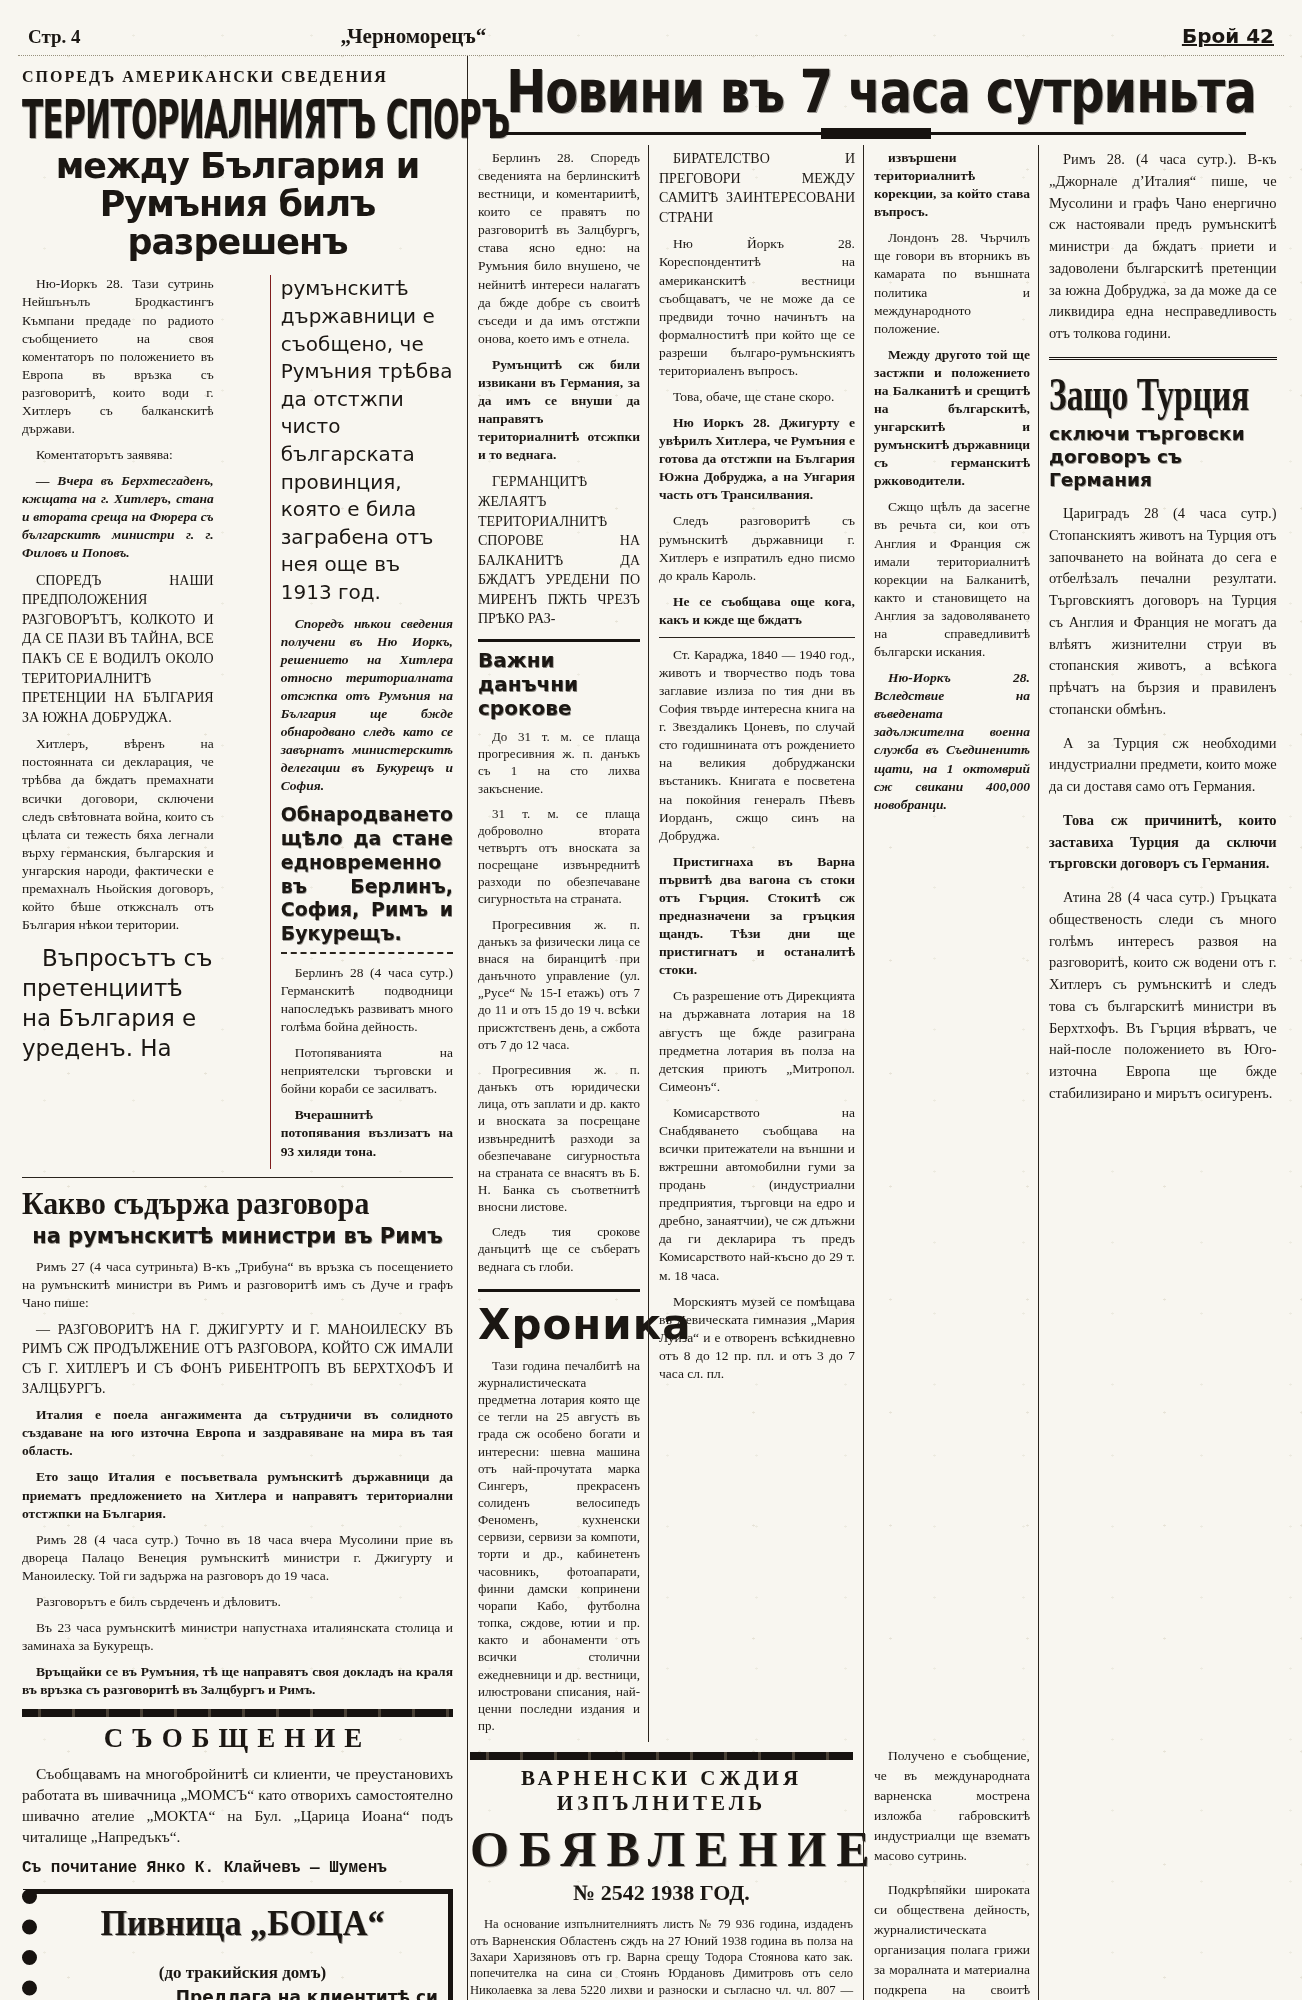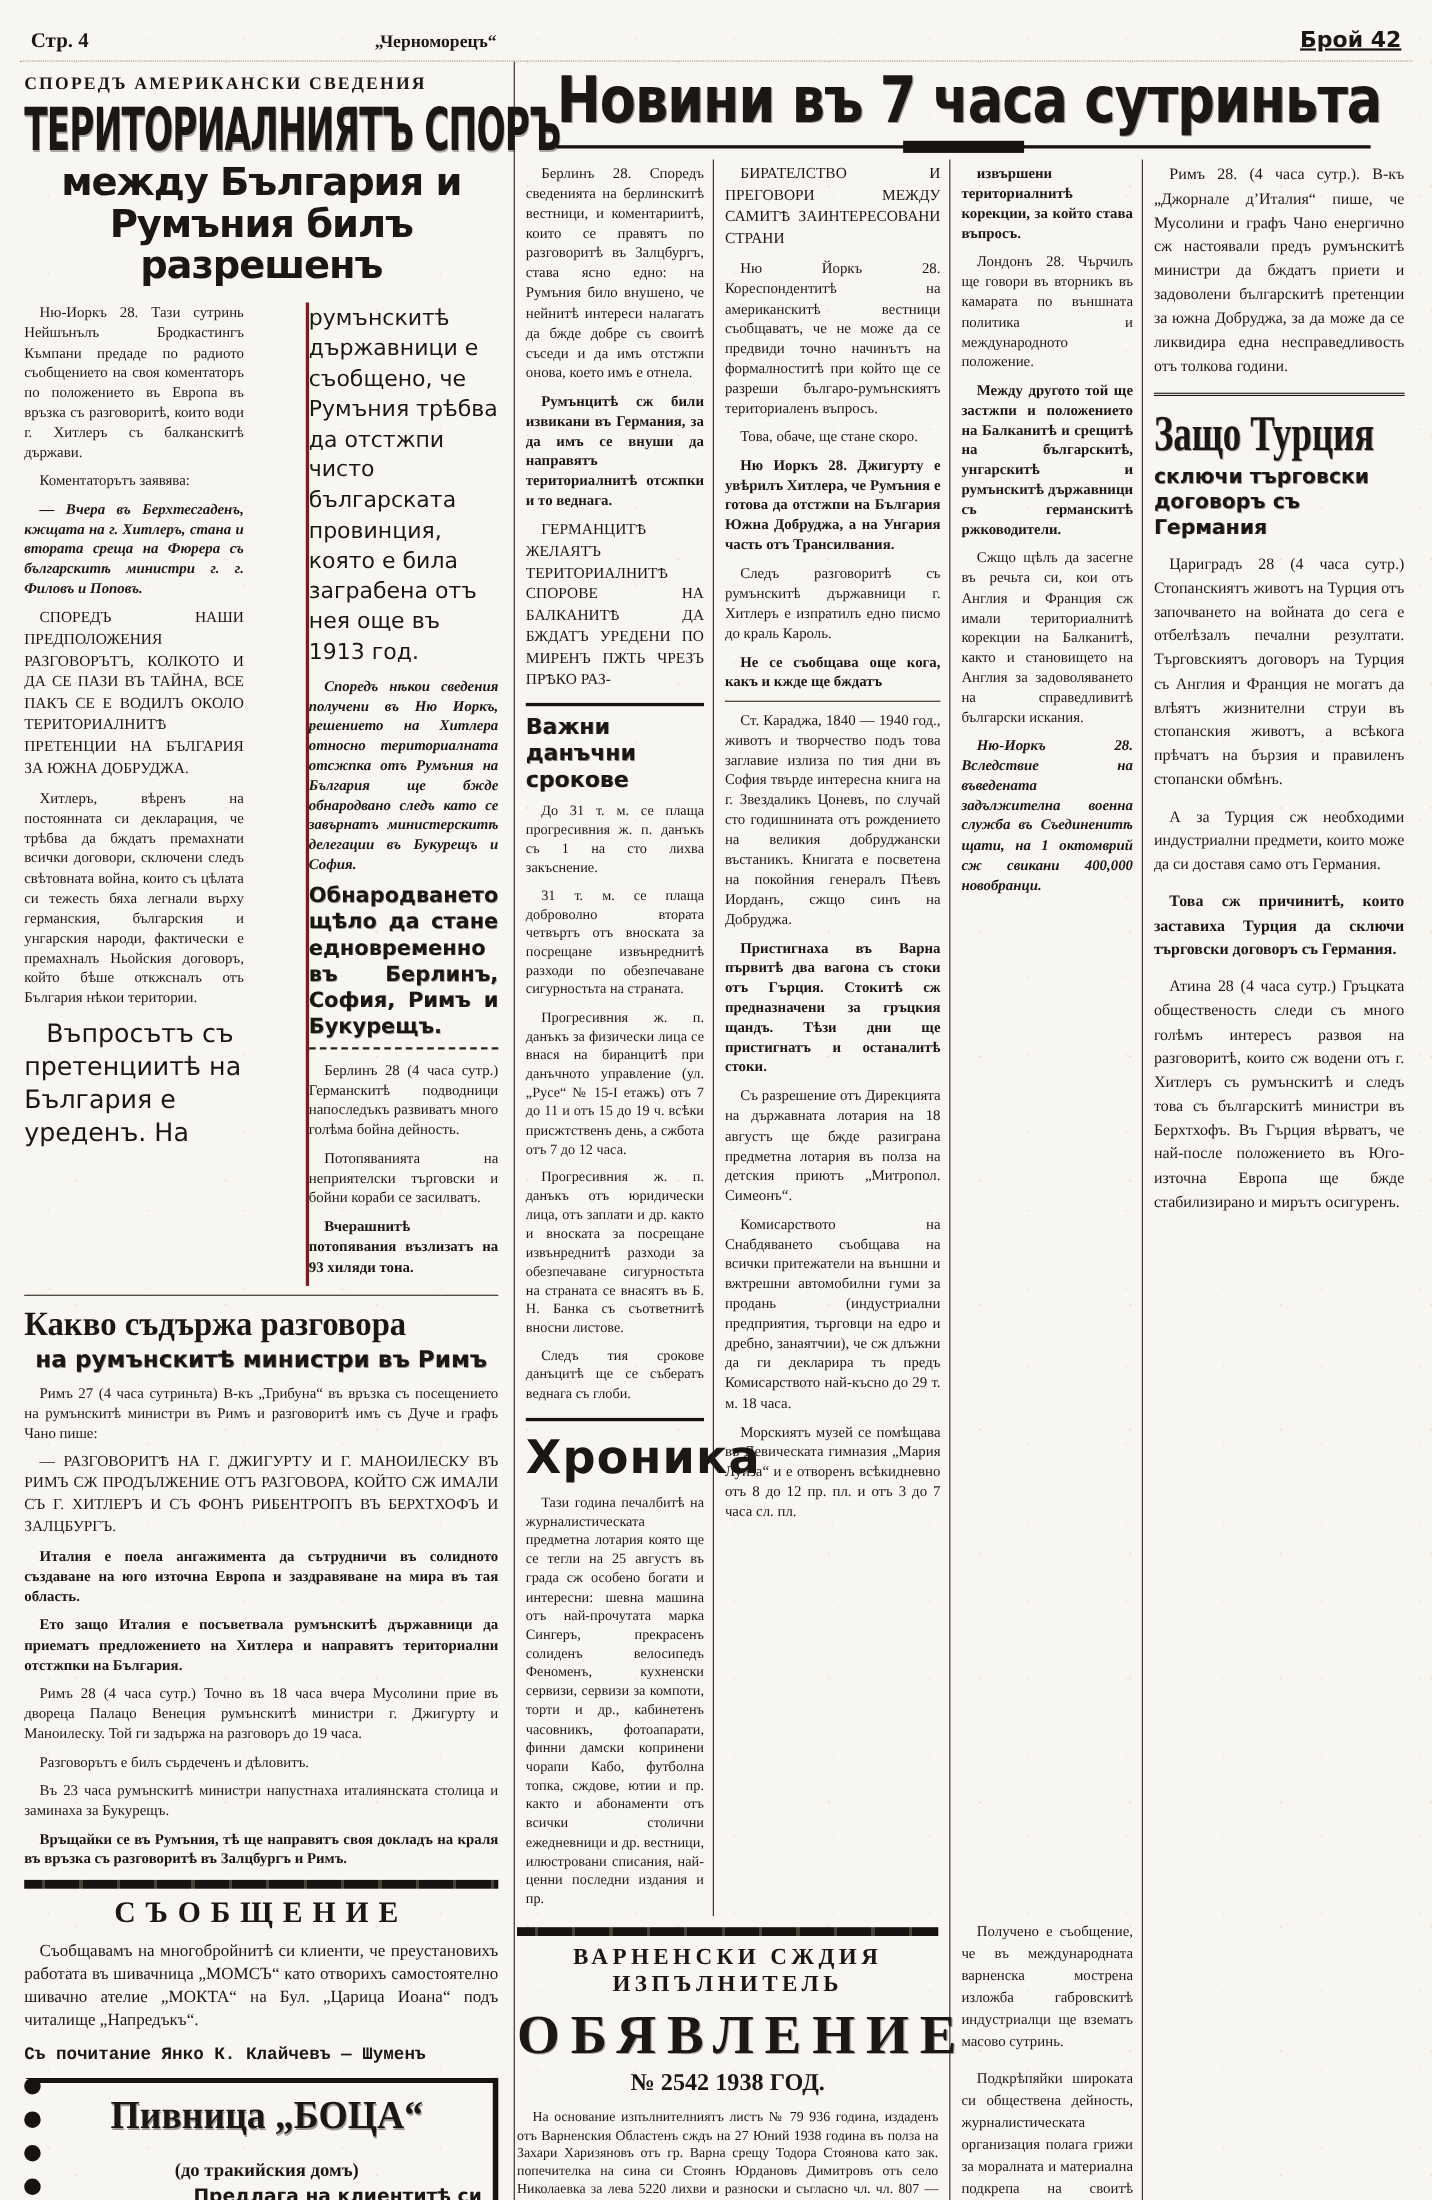--- a/index.html
+++ b/index.html
@@ -11,21 +11,21 @@
       #f8f6f0;
     background-size:137px 113px, 89px 71px;
     color:#1b1713;
     font-family:"Liberation Serif", serif;
   }
   .page{box-sizing:border-box;width:1302px;height:1664px;padding:8px 18px 0;}
   
   .pagehead{display:flex;align-items:baseline;font-weight:bold;
     padding:16px 10px 6px;border-bottom:1px dotted #99927f;}
   .pagehead .plabel{font-size:19px;}
-  .pagehead .mast{font-size:16px;margin-left:260px;text-align:right;}
+  .pagehead .mast{font-size:21px;margin-left:260px;text-align:right;}
   .pagehead .issue{margin-left:auto;font-size:20px;font-family:"DejaVu Sans",sans-serif;text-decoration:underline;}
   
   .main{display:grid;grid-template-columns:450px 1fr;}
   .leftcol{padding:6px 14px 0 4px;border-right:1px solid #2a241d;}
   .rightarea{display:grid;grid-template-columns:180px 215px 175px 1fr;
     column-gap:0;padding-left:0;align-content:start;}
   .rcell{padding:4px 8px 0 10px;}
   .bl{border-left:1px solid #2a241d;}
   
   .p{font-size:13.5px;line-height:1.34;margin:0 0 8px;text-align:justify;text-indent:14px;}
@@ -34,21 +34,21 @@
   .caps{font-size:14px;line-height:1.4;}
   
   .kicker{font-size:16px;font-weight:bold;letter-spacing:2px;margin:6px 0 2px;}
   .hl1{font-family:"DejaVu Sans",sans-serif;font-weight:bold;font-size:40px;
     white-space:nowrap;transform:scale(.78,1.35);transform-origin:left top;
     height:58px;letter-spacing:-1px;text-shadow:1px 1px 0 rgba(23,19,14,.35);}
   .hl2{font-family:"DejaVu Sans",sans-serif;font-weight:bold;font-size:35px;
     line-height:1.08;text-align:center;margin:2px 0 14px;letter-spacing:-1px;}
   .twocol{display:flex;}
   .colL{width:204px;padding-right:9px;}
-  .colR{flex:1;border-left:3px solid #7f1d1d;margin-left:47px;}
+  .colR{flex:1;border-left:1px solid #7f1d1d;padding-left:10px;margin-left:47px;}
   .closer{font-family:"DejaVu Sans",sans-serif;font-size:23px;line-height:1.3;
     text-indent:20px;text-align:left;margin-top:10px;}
   .bigtext{font-family:"DejaVu Sans",sans-serif;font-size:20px;line-height:1.38;
     text-indent:0;text-align:left;}
   .subdisplay{font-family:"DejaVu Sans",sans-serif;font-weight:bold;font-size:19px;
     line-height:1.25;margin:6px 0 10px;padding-bottom:6px;border-bottom:2px dashed #2a241d;
     text-indent:0;text-shadow:.6px .6px 0 rgba(23,19,14,.4);}
   
   .rimhead{font-family:"Liberation Serif",serif;font-weight:bold;font-size:31px;
     white-space:nowrap;transform:scaleX(.96);transform-origin:left;margin:8px 0 2px;}

